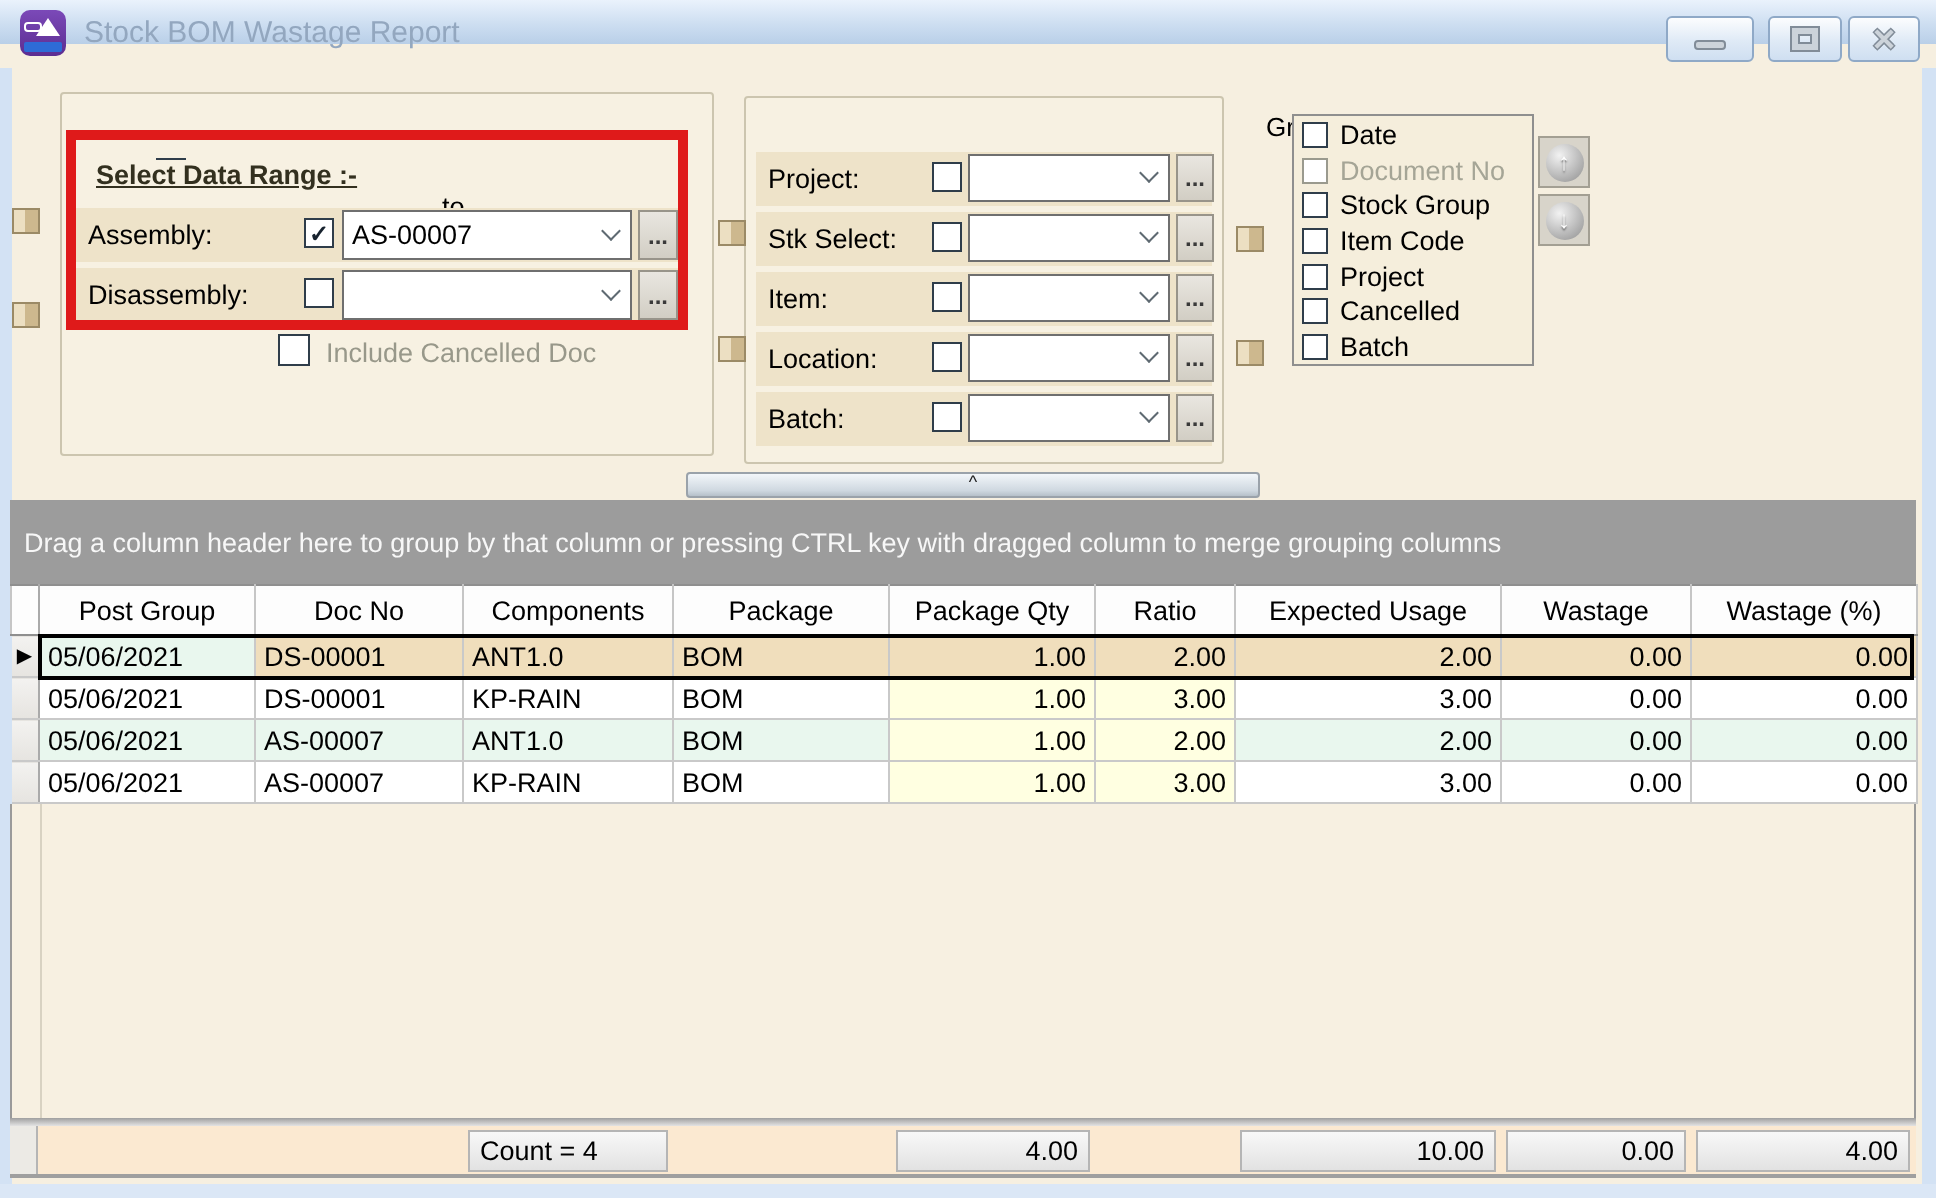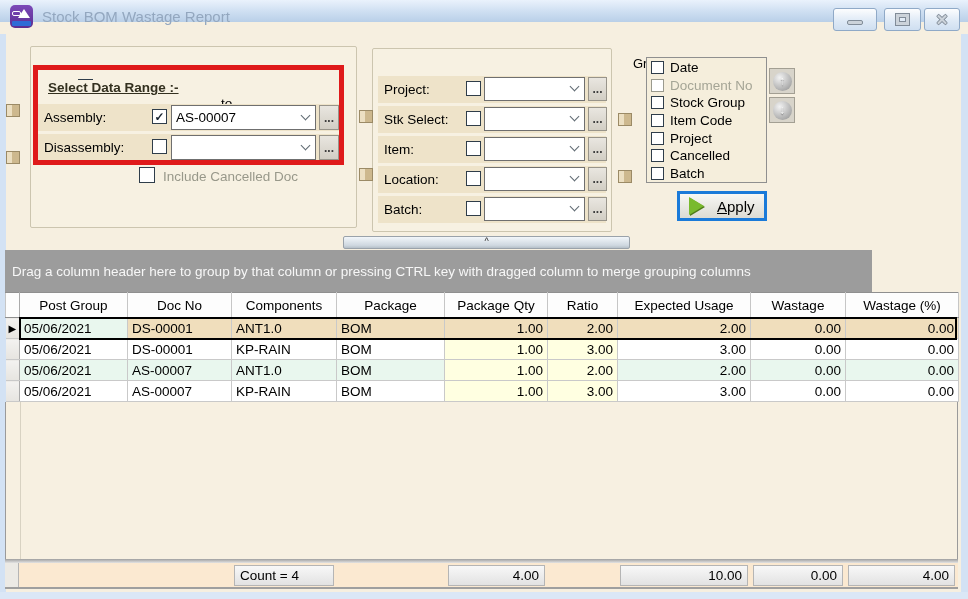--- a/index.html
+++ b/index.html
@@ -68,21 +68,21 @@
   .apply-text{margin-left:13px;font-size:15px;color:#000;}
   .apply-text .accel{text-decoration:underline;}
   
   .h-splitter{position:absolute;left:343px;top:236px;width:287px;height:13px;border:1px solid #9aa2aa;
     border-radius:2px;background:linear-gradient(#f2f6fa,#cfd8e0 75%,#b6c0c9);
     display:flex;align-items:flex-start;justify-content:center;font-size:9px;line-height:9px;color:#222;cursor:default;}
   .grip{position:absolute;width:14px;height:13px;border:1px solid #9b8a66;
     background:linear-gradient(to right,#ead into 0);cursor:default;}
   .grip{background:linear-gradient(to right,#ecdfc2 0 45%,#cdb88e 45%);}
   
-  .dropband{position:absolute;left:5px;top:250px;width:867px;height:42px;background:#9c9c9c;
+  .dropband{position:absolute;left:5px;top:250px;width:953px;height:42px;background:#9c9c9c;
     color:#f7f7f7;font-size:13.5px;display:flex;align-items:center;padding-left:7px;cursor:default;}
   
   .grid-wrap{position:absolute;left:5px;top:292px;width:953px;}
   table.grid{border-collapse:collapse;table-layout:fixed;width:953px;}
   .grid th{height:25px;background:#fdfdfd;font-weight:normal;font-size:13.5px;text-align:center;
     border:1px solid #c6c6c6;border-top:1px solid #8f8f8f;border-bottom:1px solid #8f8f8f;
     padding:0 2px;white-space:nowrap;overflow:hidden;cursor:default;}
   .grid td{height:21px;font-size:13.5px;padding:0 4px;border-right:1px solid #c9c9c9;
     border-bottom:1px solid #c9c9c9;white-space:nowrap;overflow:hidden;cursor:default;}
   .grid .ind{background:linear-gradient(#f3f2f0,#e6e4e0);border-right:1px solid #aaa;
@@ -260,24 +260,20 @@
         <span class="cb small"></span>
         <span>Batch</span>
       </div>
   </div>
   <div class="roundbtn" style="top:68px;">
     <span class="circ">↑</span>
   </div>
   <div class="roundbtn" style="top:97px;">
     <span class="circ">↓</span>
   </div>
-  <div class="apply-btn">
-    <span class="apply-tri"></span>
-    <span class="apply-text"><span class="accel">A</span><span>pply</span></span>
-  </div>
 
   <div class="grip" style="left:6px;top:104px;"></div>
   <div class="grip" style="left:6px;top:151px;"></div>
   <div class="grip" style="left:359px;top:110px;"></div>
   <div class="grip" style="left:359px;top:168px;"></div>
   <div class="grip" style="left:618px;top:113px;"></div>
   <div class="grip" style="left:618px;top:170px;"></div>
 
   <div class="h-splitter">
     <span>^</span>

